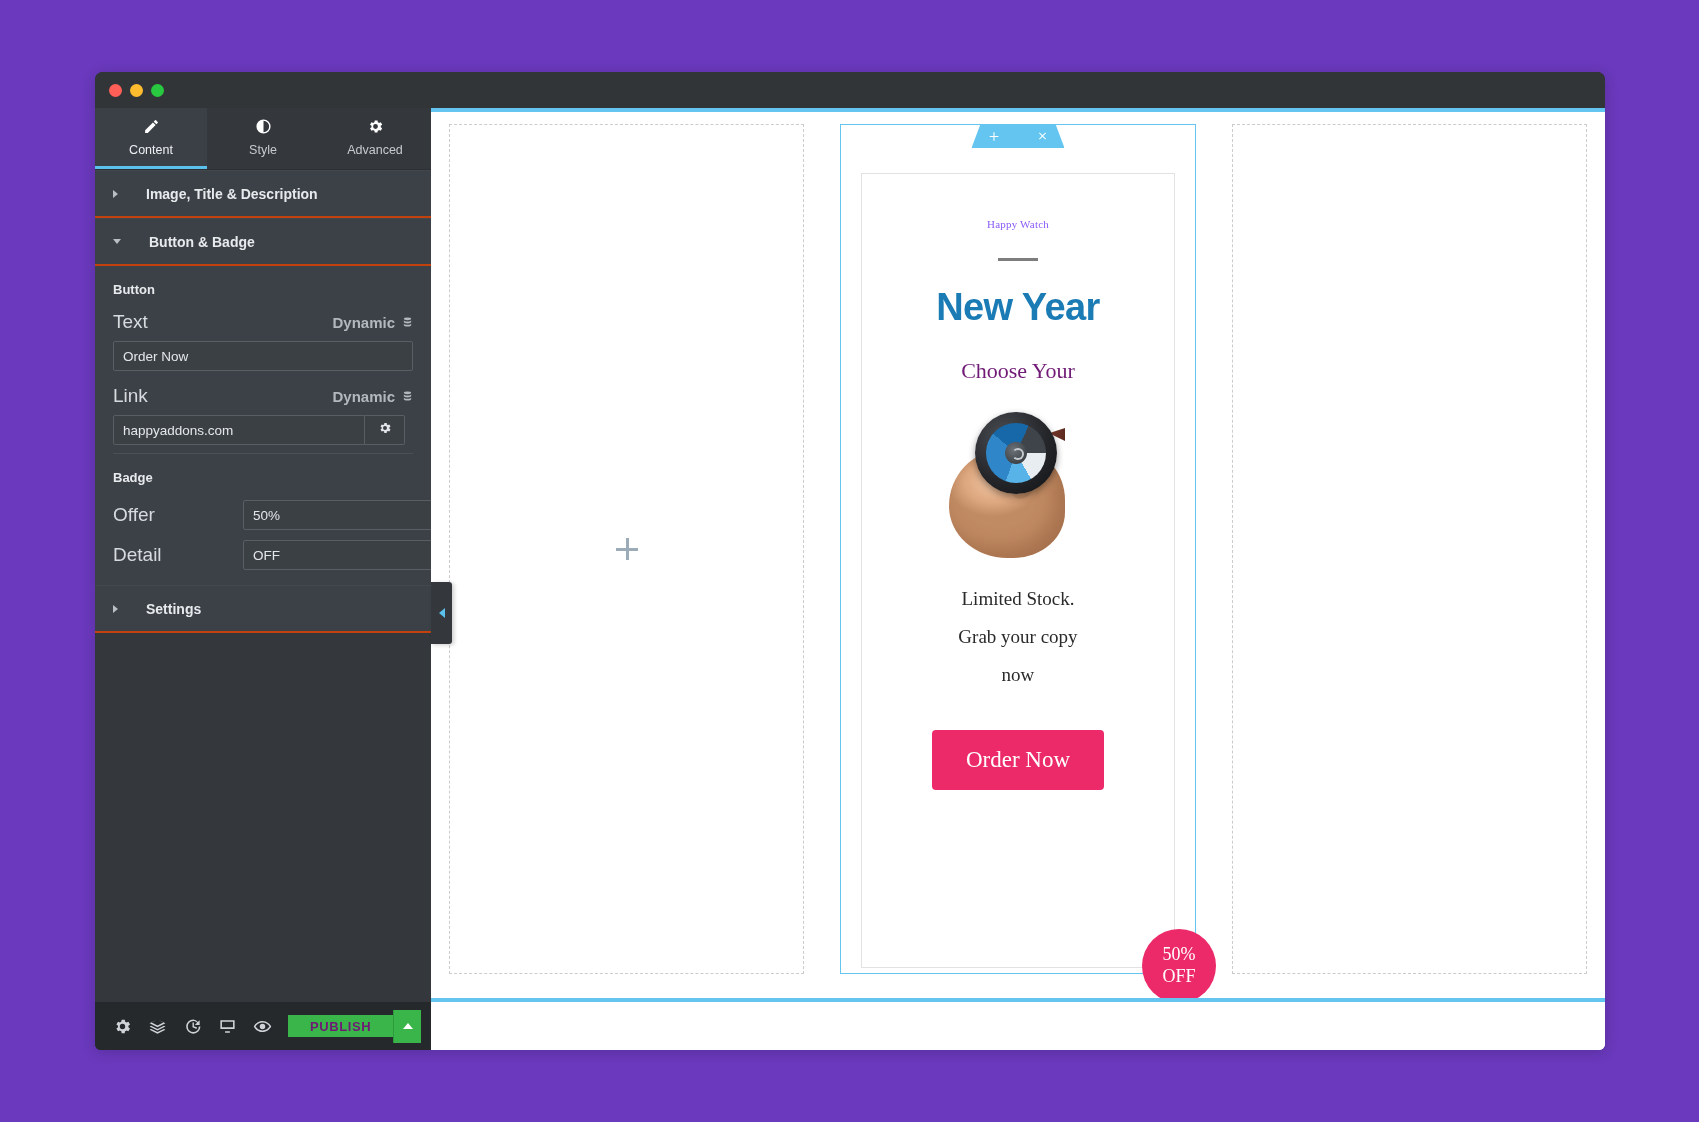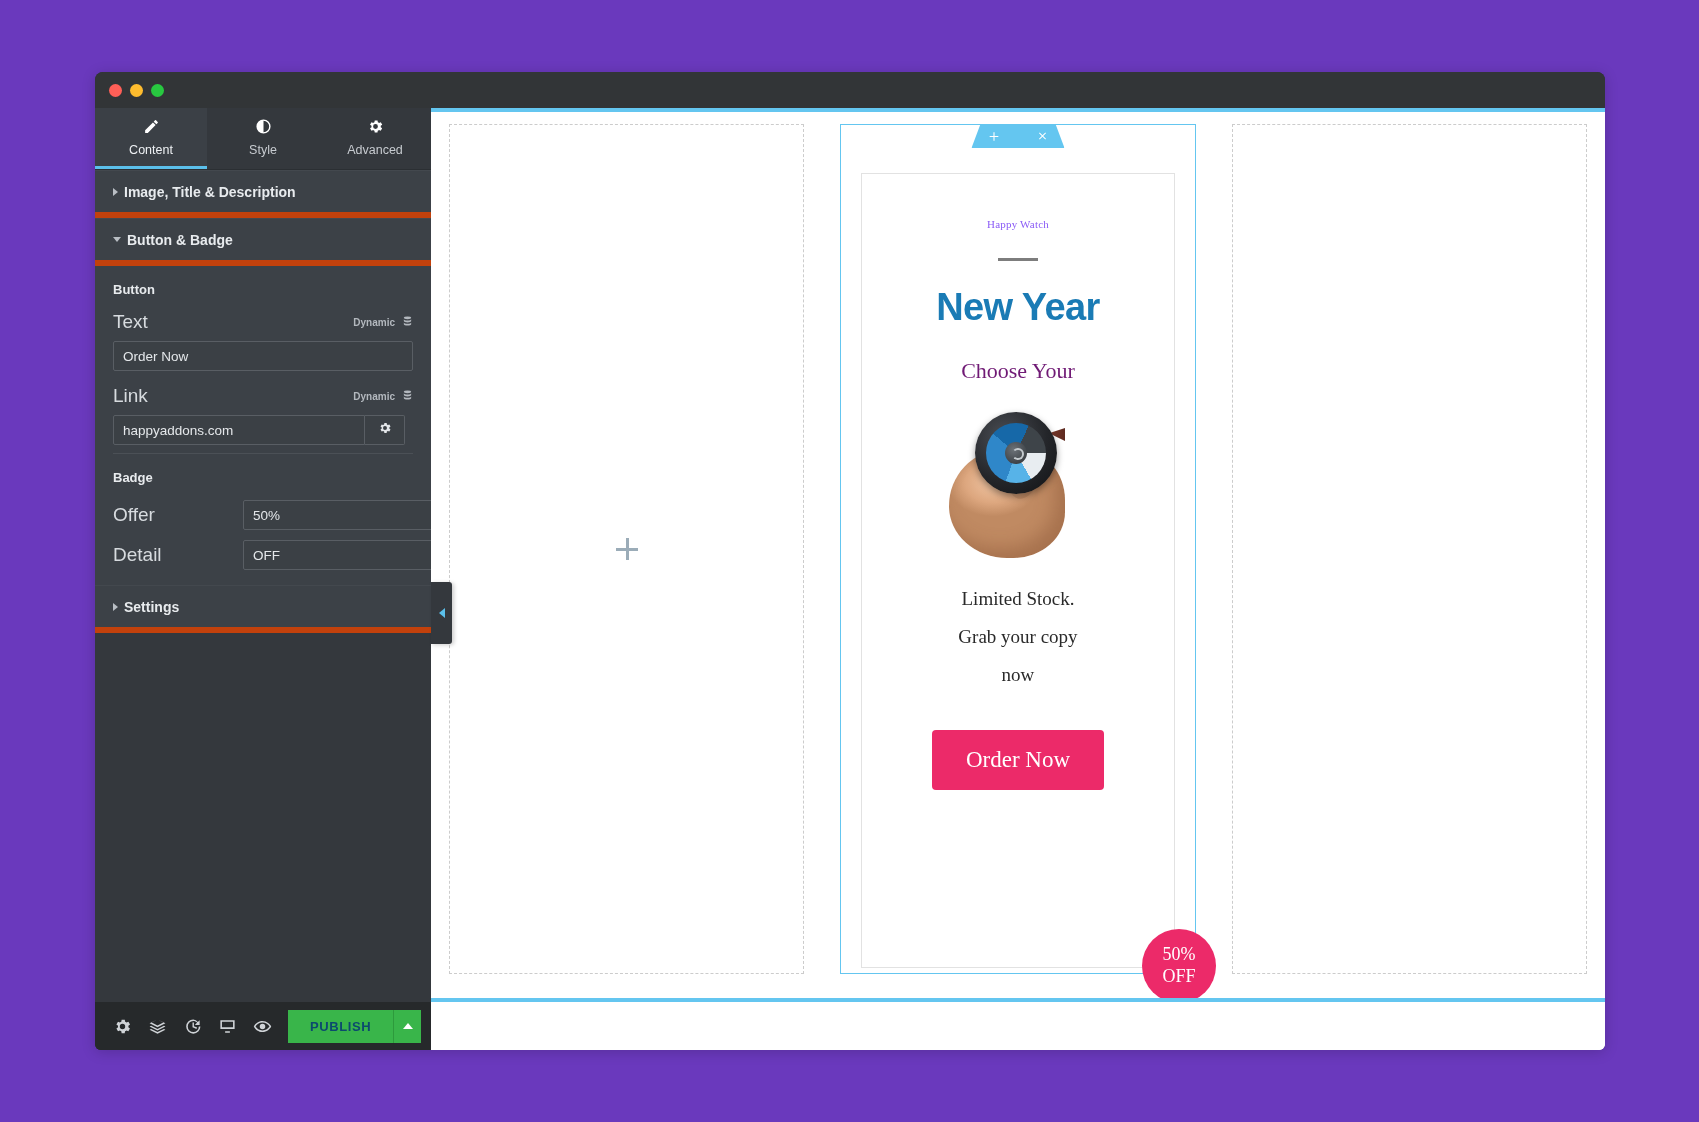--- a/index.html
+++ b/index.html
@@ -79,23 +79,23 @@
     color: #c7cbd0; font-size: 12.5px;
     position: relative;
     border-bottom: 3px solid transparent;
   }
   .panel-tab.active { background: #3b4046; border-bottom-color: #5bc0eb; color: #eef1f4; }
   .panel-tab svg { width: 17px; height: 17px; fill: #fff; }
 
   
   .section-head {
     height: 48px; display: flex; align-items: center;
-    padding: 0 18px; gap: 6px;
+    padding: 0 18px; gap: 28px;
     background: #3c4147;
-    border-bottom: 6px solid #c2410c;
+    border-bottom: 2px solid #c2410c;
     border-top: 1px solid #43484e;
     color: #e8ebee; font-size: 14px; font-weight: bold;
     cursor: pointer;
   }
   .caret { width: 0; height: 0; flex: none; }
   .caret.right { border-left: 5px solid #b9bec4; border-top: 4px solid transparent; border-bottom: 4px solid transparent; }
   .caret.down  { border-top: 5px solid #b9bec4; border-left: 4px solid transparent; border-right: 4px solid transparent; }
 
   
   .section-body { background: #3c4147; padding: 0 0 10px 0; }
@@ -106,21 +106,21 @@
     padding: 16px 18px 10px 18px;
   }
   .field-row {
     display: flex; align-items: center;
     padding: 4px 18px 2px 18px;
     justify-content: space-between;
   }
   .field-label { color: #d7dbdf; font-size: 19px; }
   .dynamic-tag {
     display: flex; align-items: center; gap: 7px;
-    color: #b3b8be; font-size: 10px; font-weight: bold; cursor: pointer;
+    color: #b3b8be; font-size: 15px; font-weight: bold; cursor: pointer;
   }
   .dynamic-tag svg { width: 11px; height: 12px; fill: #b3b8be; }
 
   .text-input {
     display: block; width: calc(100% - 36px); margin: 6px 18px 10px 18px;
     height: 30px; background: #3b4045;
     border: 1px solid #595e64; border-radius: 2px;
     color: #e4e7ea; font-size: 13.5px;
     padding: 0 9px;
     font-family: "Liberation Sans", sans-serif;
@@ -157,22 +157,22 @@
     display: flex; align-items: center;
     padding: 0 10px; gap: 0;
   }
   .footer-icon {
     width: 42px; height: 48px;
     display: flex; align-items: center; justify-content: center;
     cursor: pointer;
   }
   .footer-icon svg { width: 19px; height: 19px; fill: #cfd3d7; }
   #publish-button {
-    margin-left: 8px; height: 33px; padding: 0 22px;
-    background: #39b54a; color: #0c4a6e;
+    margin-left: 8px; height: 22px; padding: 0 22px;
+    background: #39b54a; color: #701a75;
     font-size: 13px; font-weight: bold; letter-spacing: .6px;
     display: flex; align-items: center; justify-content: center;
     cursor: pointer; border: none;
     font-family: "Liberation Sans", sans-serif;
   }
   #publish-dropdown {
     height: 33px; width: 33px; background: #39b54a;
     border-left: 1px solid #2d9a3c;
     display: flex; align-items: center; justify-content: center;
     cursor: pointer;

